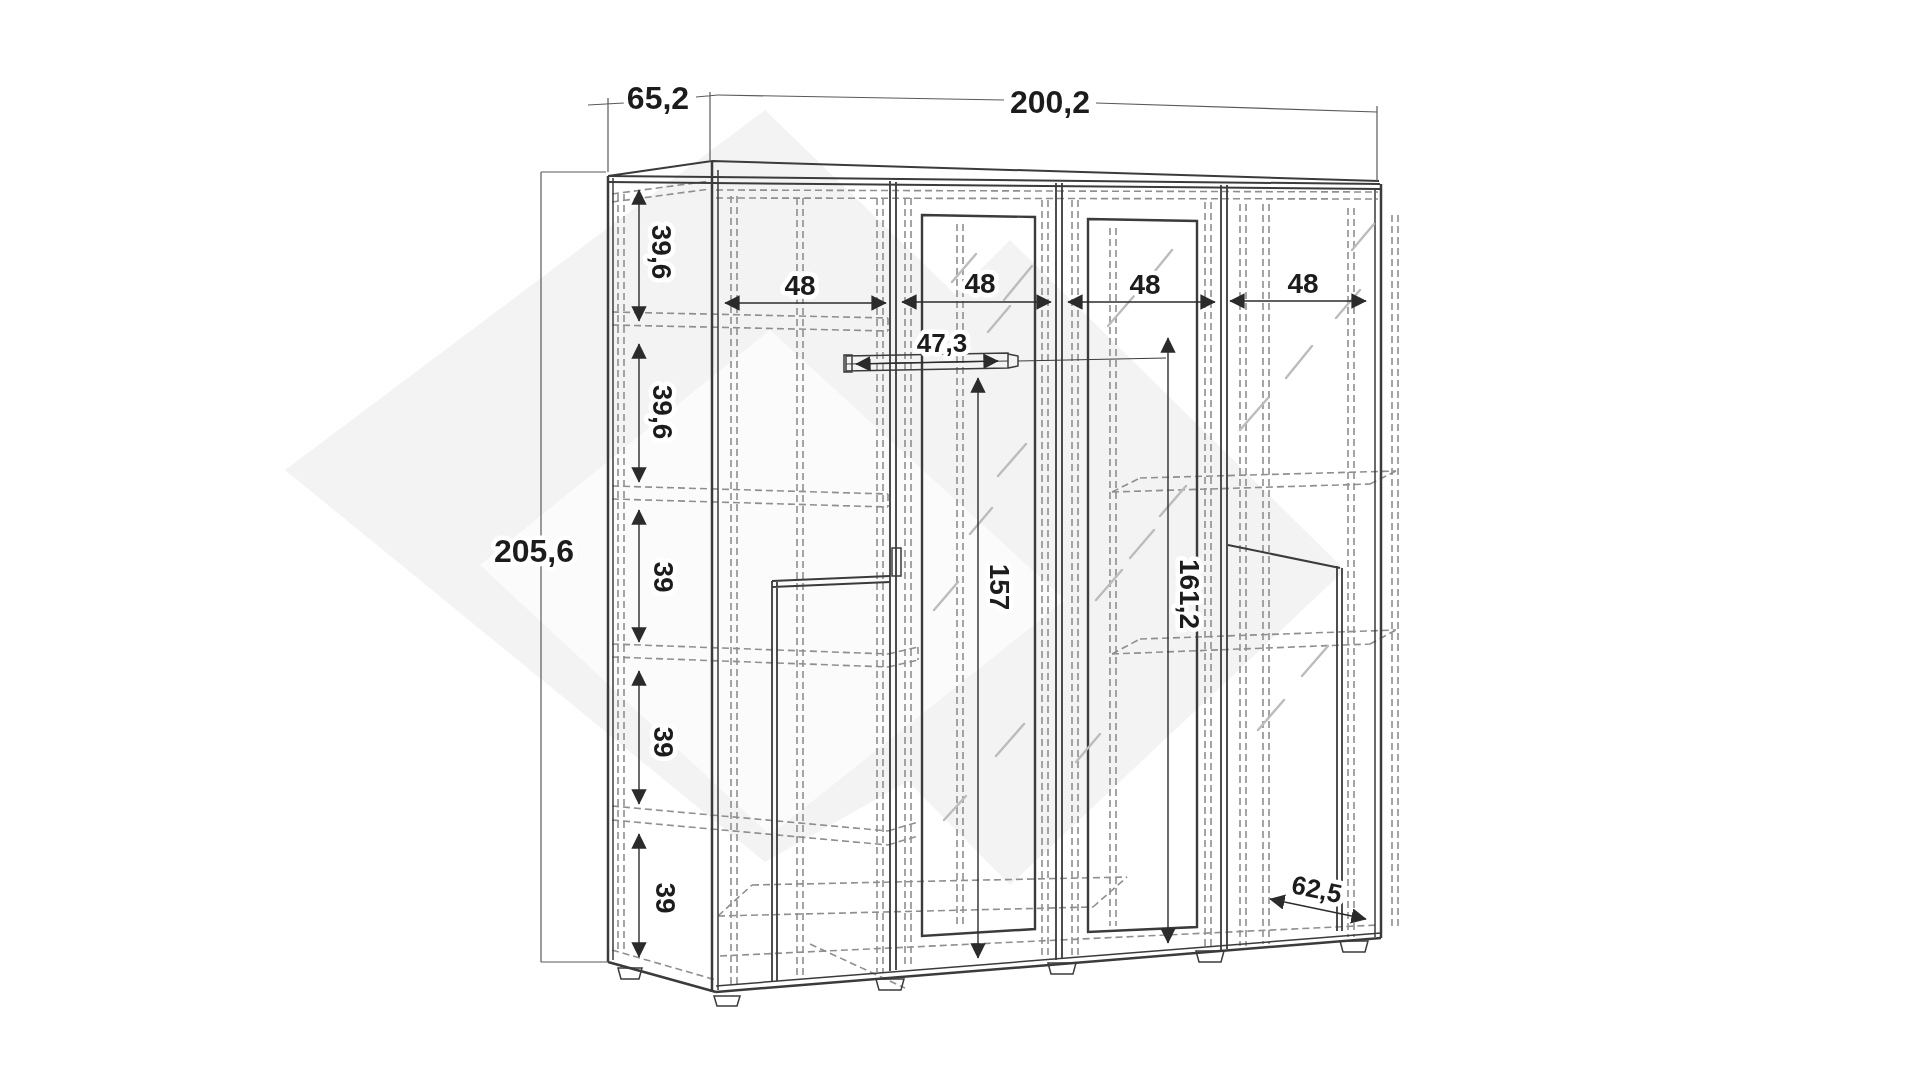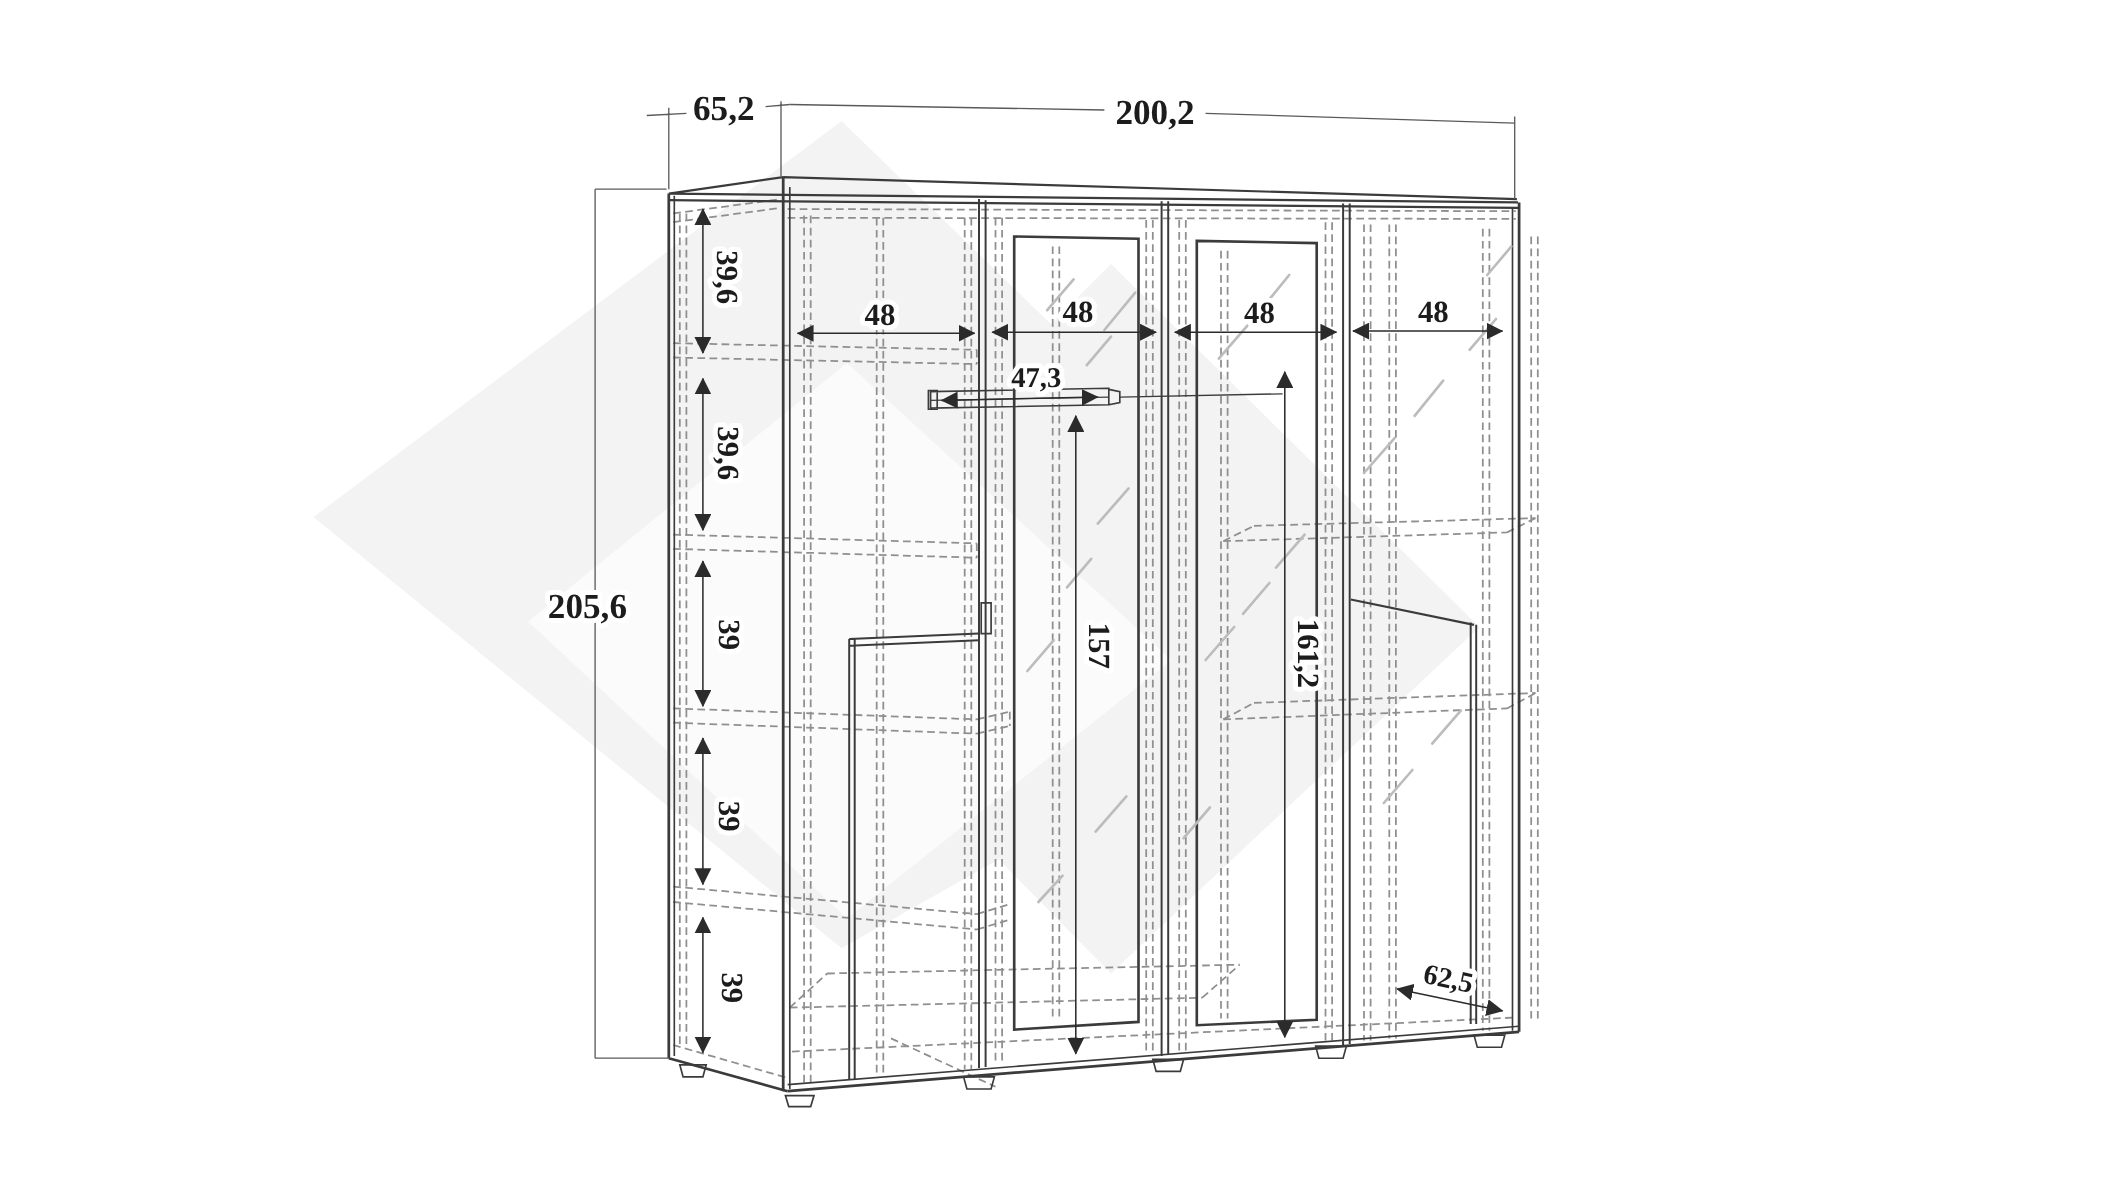--- a/index.html
+++ b/index.html
@@ -1,17 +1,17 @@
 <!DOCTYPE html>
 <html><head>
 <meta charset="utf-8">
 <style>
   html,body{margin:0;padding:0;background:#fff;}
   .stage{position:relative;width:1920px;height:1080px;background:#ffffff;overflow:hidden;
-         font-family:Liberation Serif, serif;}
+         font-family:Liberation Sans, sans-serif;}
   svg{position:absolute;left:0;top:0;}
   .solid{stroke:#3b3b3b;fill:none;}
   .dash{stroke:#8f8f8f;fill:none;stroke-dasharray:7 4;stroke-width:1.6;}
   .hatch{stroke:#bcbcbc;fill:none;stroke-width:2.4;stroke-linecap:round;}
   .dim{stroke:#2b2b2b;fill:none;stroke-width:1.4;}
   .thin{stroke:#5a5a5a;fill:none;stroke-width:1.2;}
   text{fill:#1c1c1c;font-weight:bold;text-anchor:middle;
        paint-order:stroke;stroke:#ffffff;stroke-width:9px;stroke-linejoin:round;}
 </style>
 </head>

